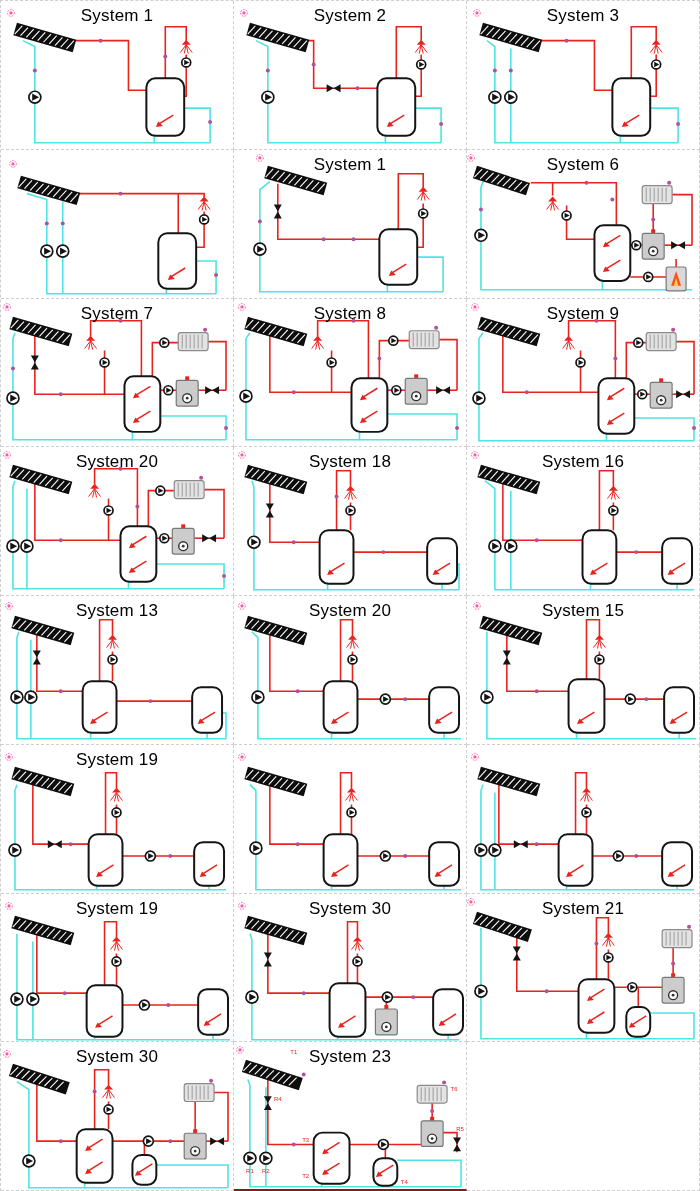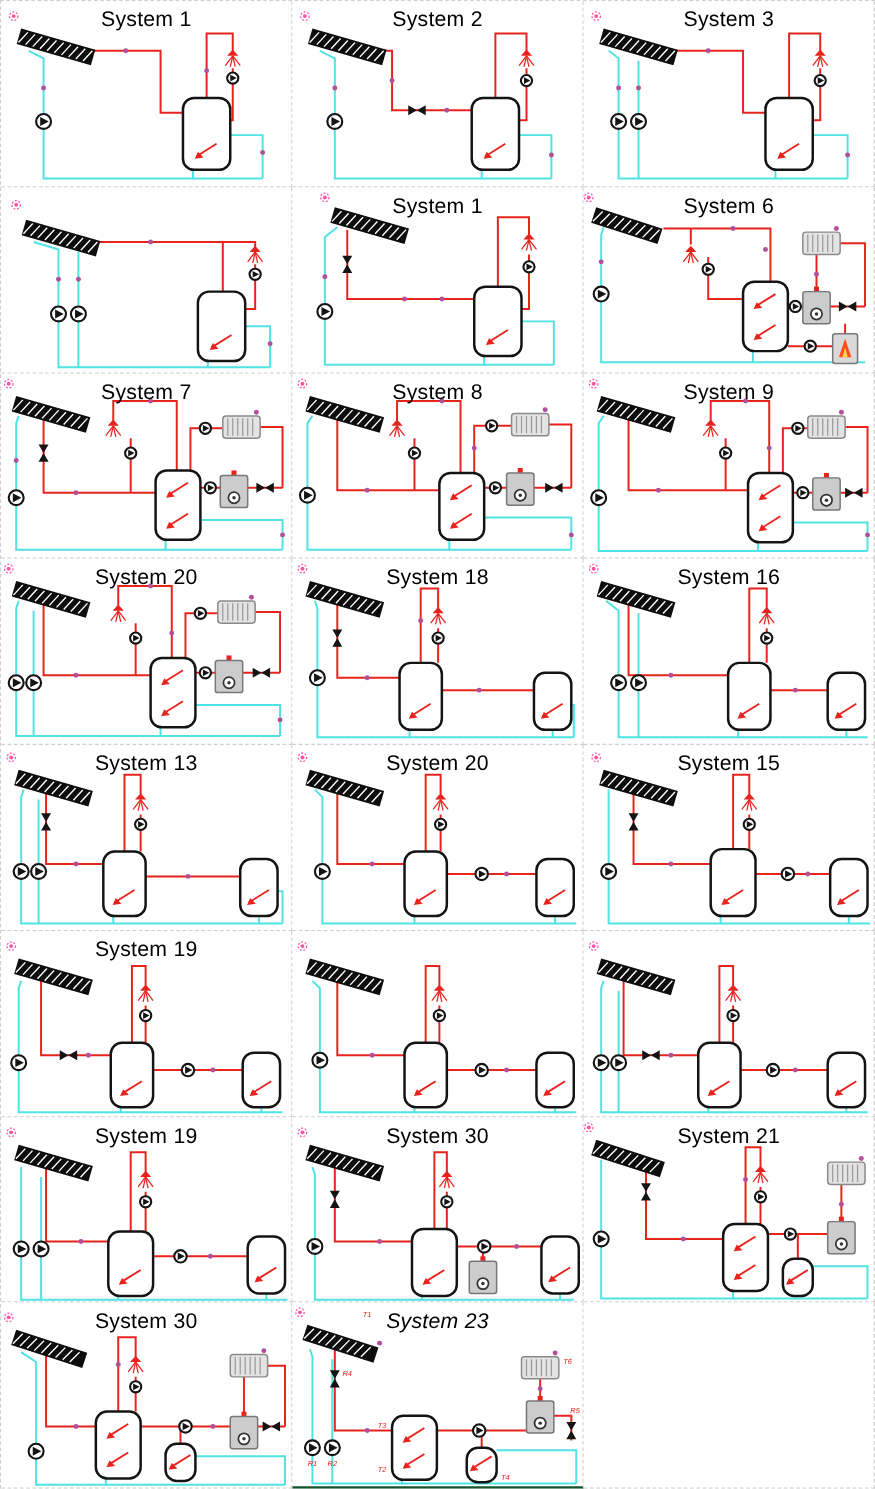--- a/index.html
+++ b/index.html
@@ -15,21 +15,21 @@
     background:#fff;
   }
   .cell{
     position:relative;
     box-sizing:border-box;
     border-right:1px dashed #cfcfcf;
     border-bottom:1px dashed #cfcfcf;
     overflow:hidden;
     background:#fff;
   }
-  .cell.footline{border-bottom:2px solid #14532d;font-style:italic;}
+  .cell.footline{border-bottom:2px solid #7f1d1d;}
   .cell svg{position:absolute;left:0;top:0;width:100%;height:100%;}
   .title{
     position:absolute;top:5px;left:0;width:100%;
     text-align:center;font-size:17px;color:#000;letter-spacing:.2px;
     pointer-events:none;
   }
 </style>
 </head>
 <body>
 

